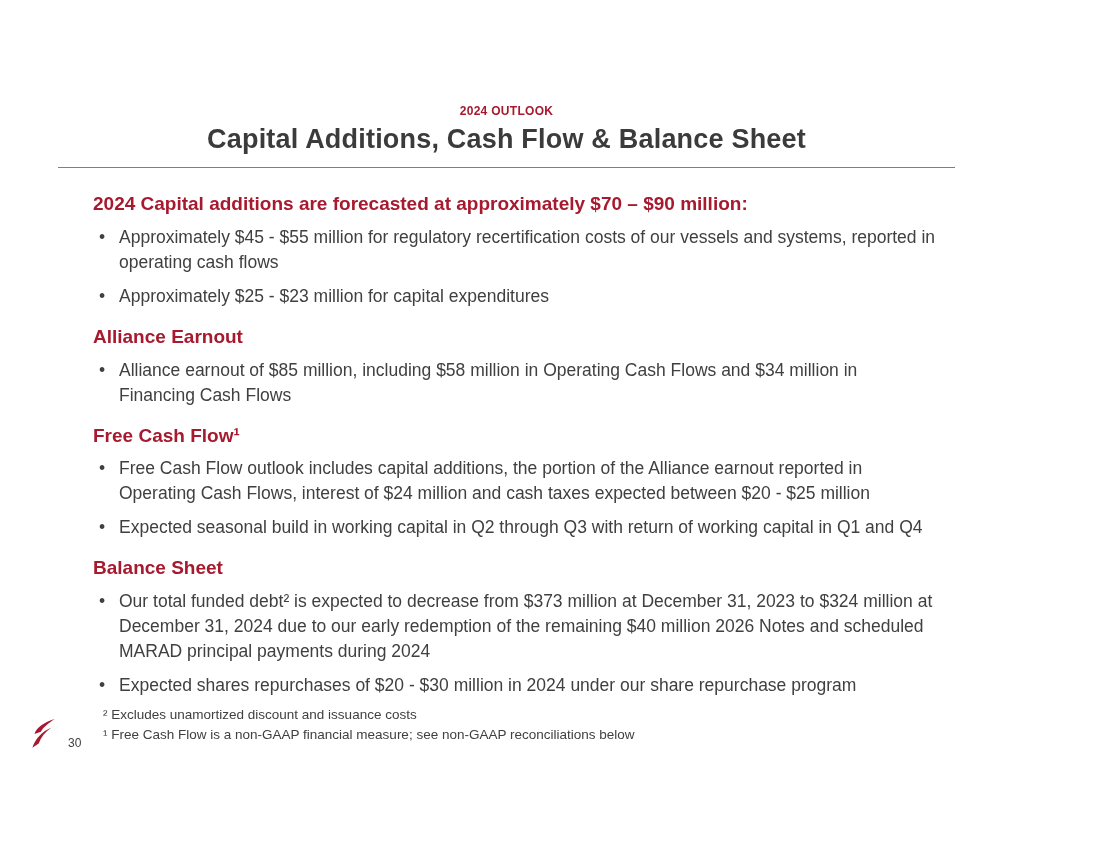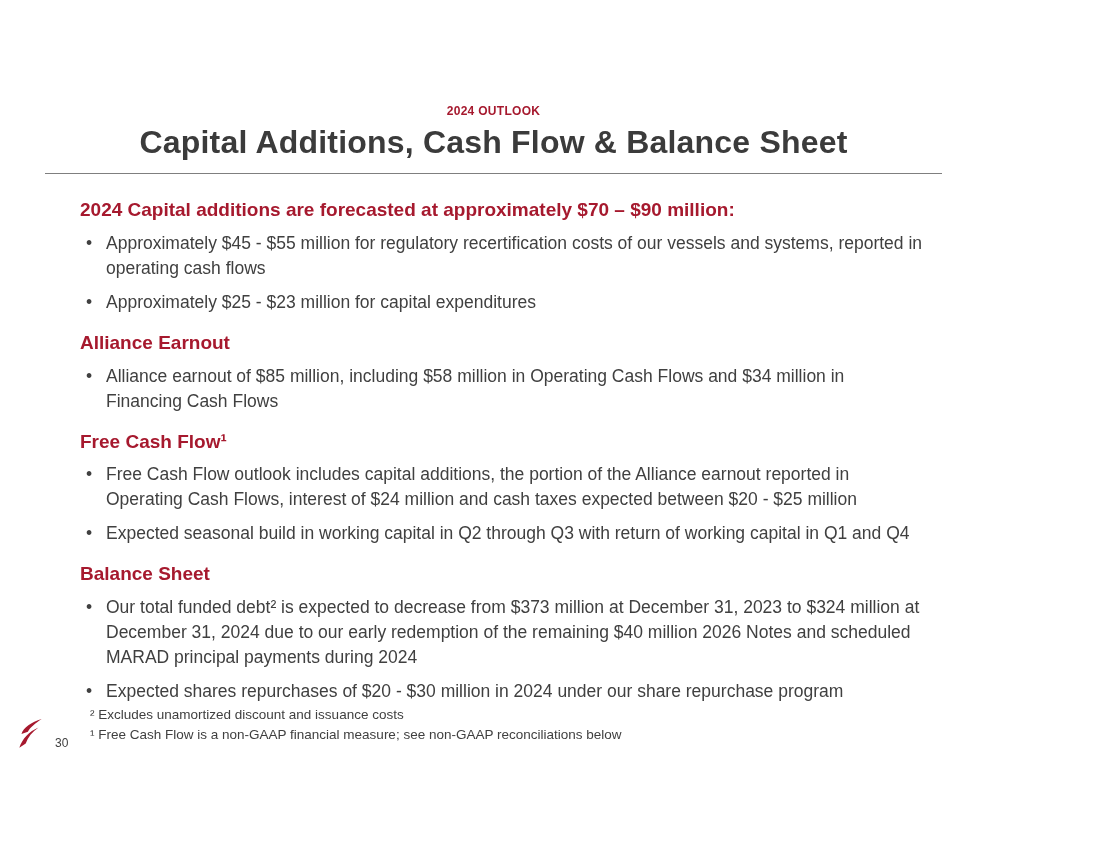--- a/index.html
+++ b/index.html
@@ -7,31 +7,32 @@
   body {
     font-family: "Liberation Sans", "DejaVu Sans", sans-serif;
     color: var(--body-color, #404040);
   }
   .slide {
     position: relative;
     width: 987px;
     height: 849px;
     background: #ffffff;
     overflow: hidden;
+    margin-left: 13px;
   }
   .header { text-align: center; padding-top: 104px; }
   .eyebrow {
     color: var(--accent-red, #A6192E);
     font-size: 12px;
     font-weight: bold;
     letter-spacing: 0.3px;
   }
   .title {
     color: var(--title-color, #3B3B3B);
-    font-size: 32px;
+    font-size: 27px;
     font-weight: bold;
     margin-top: 6px;
     letter-spacing: 0.2px;
   }
   .rule {
     border: none;
     border-top: 1px solid var(--divider-color, #7F7F7F);
     margin: 12px 45px 0 45px;
   }
   .content { padding: 25px 62px 0 80px; }

